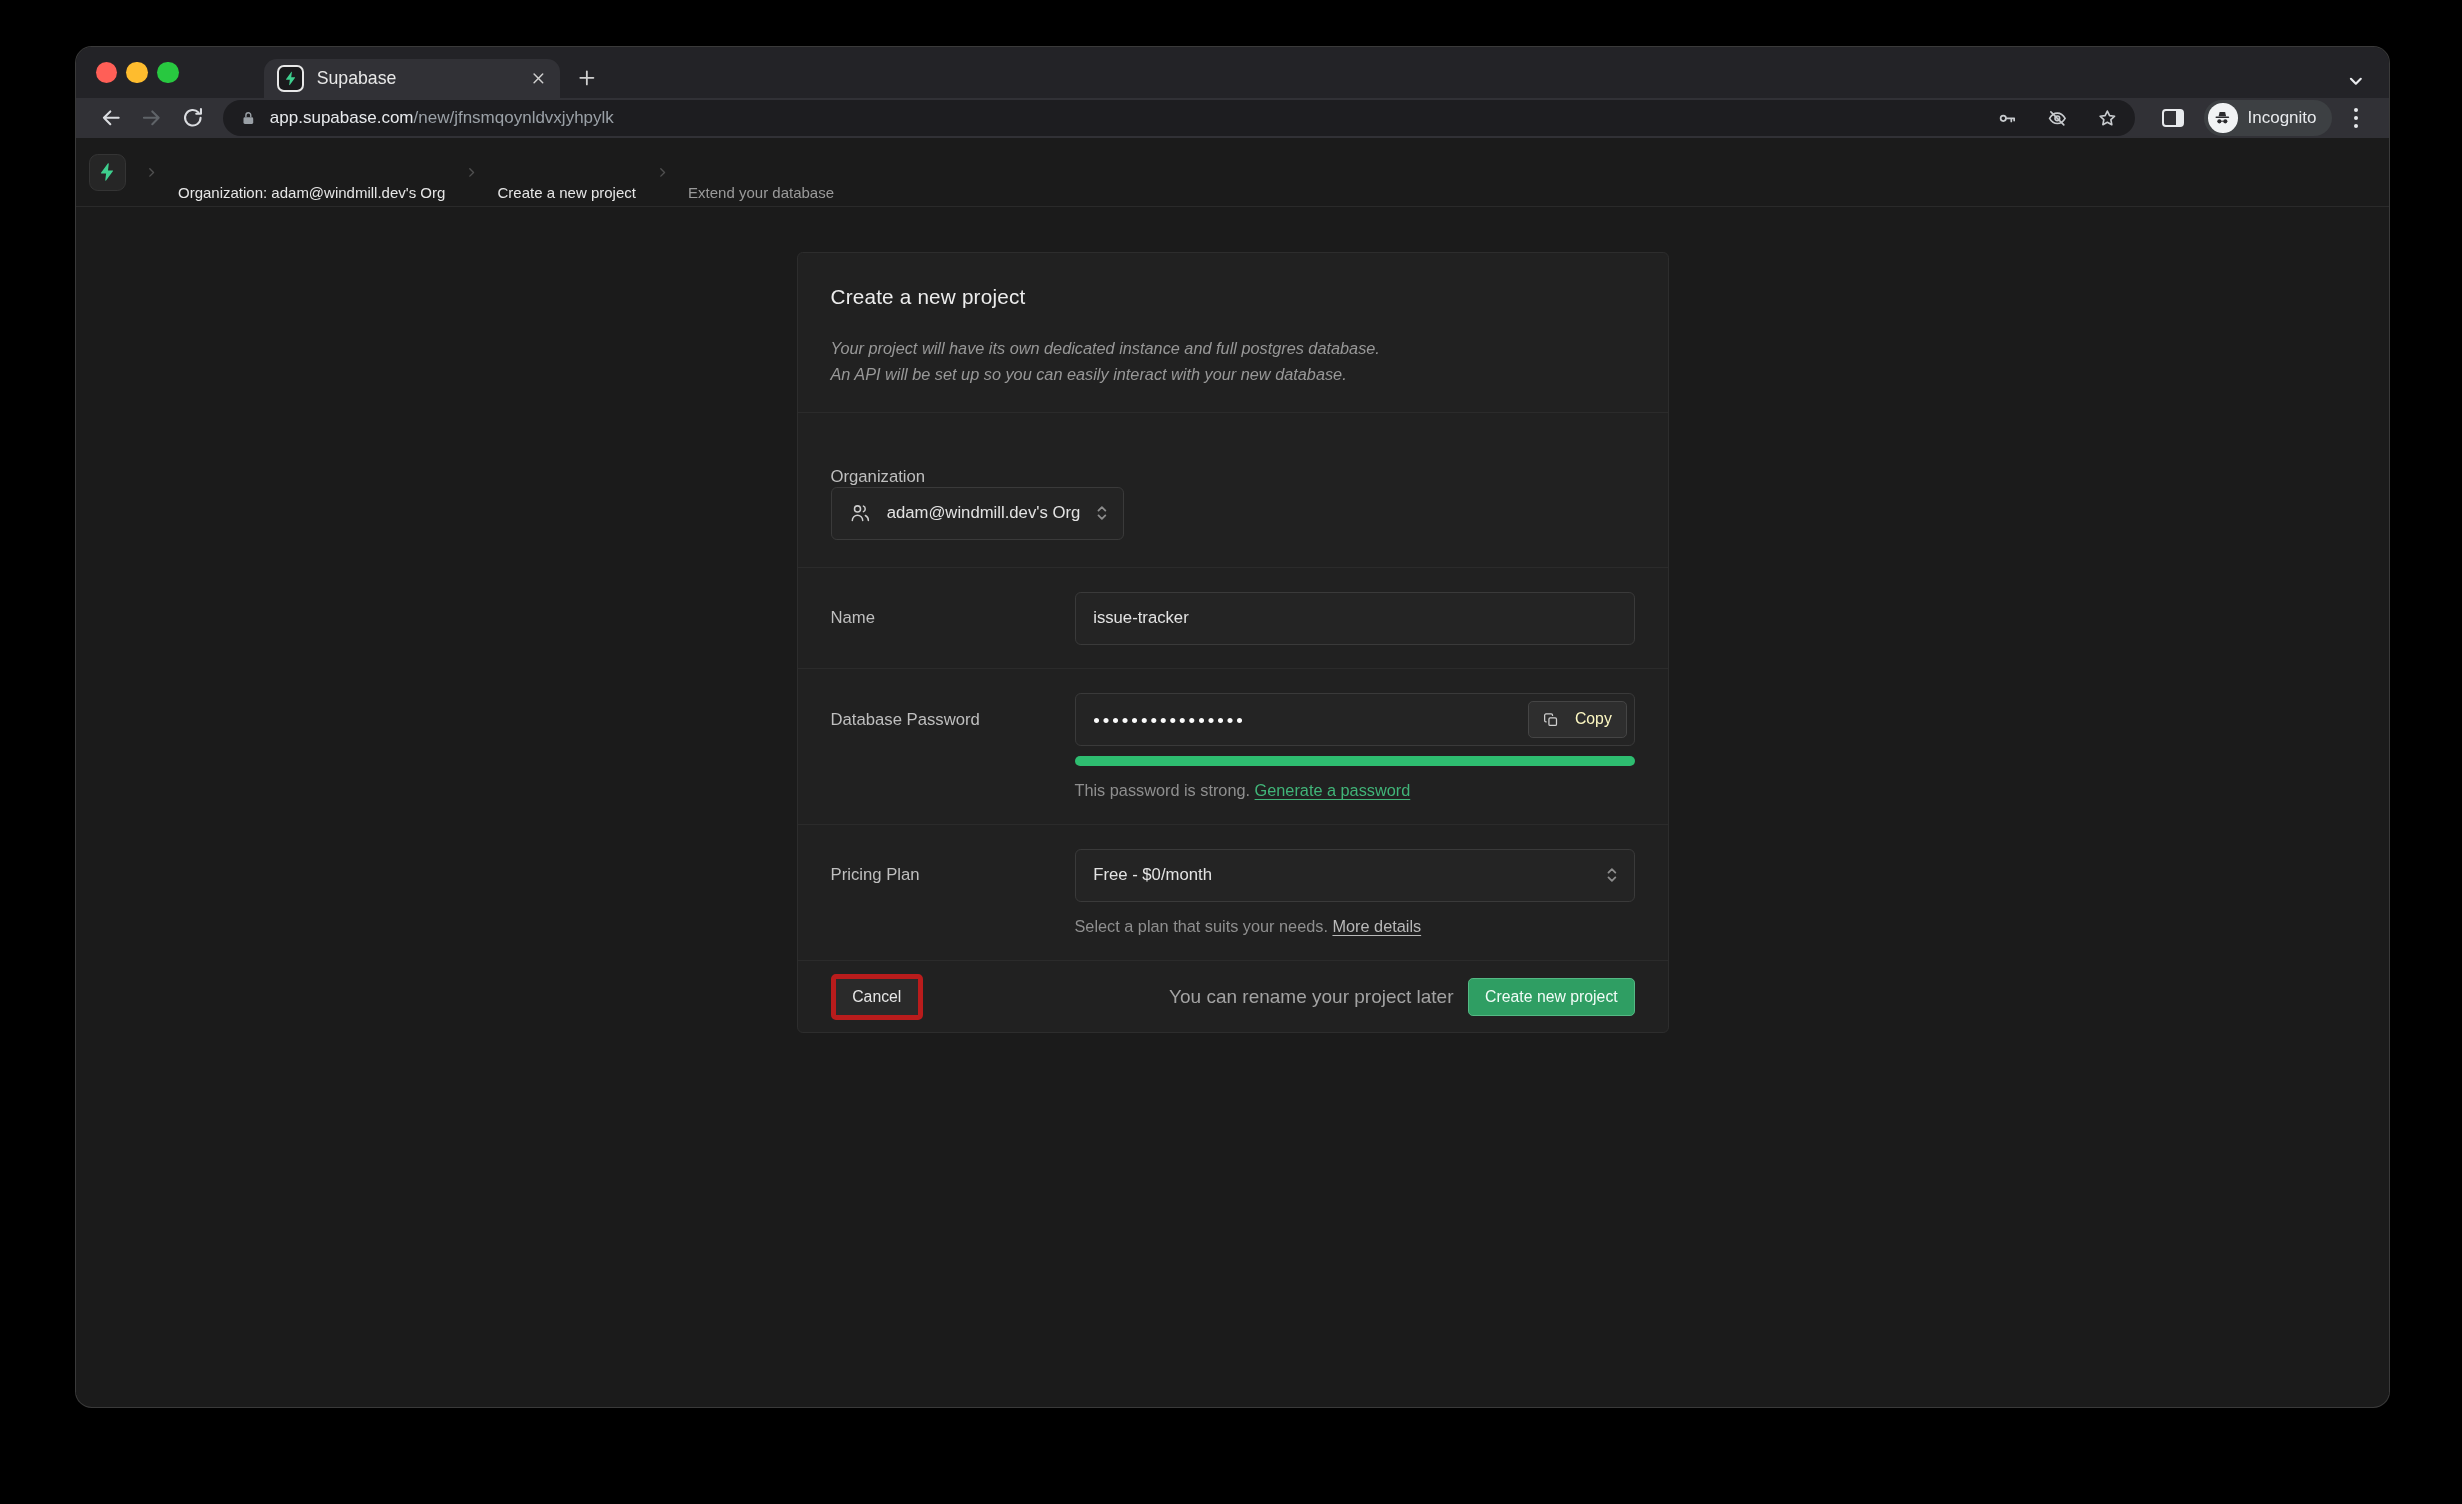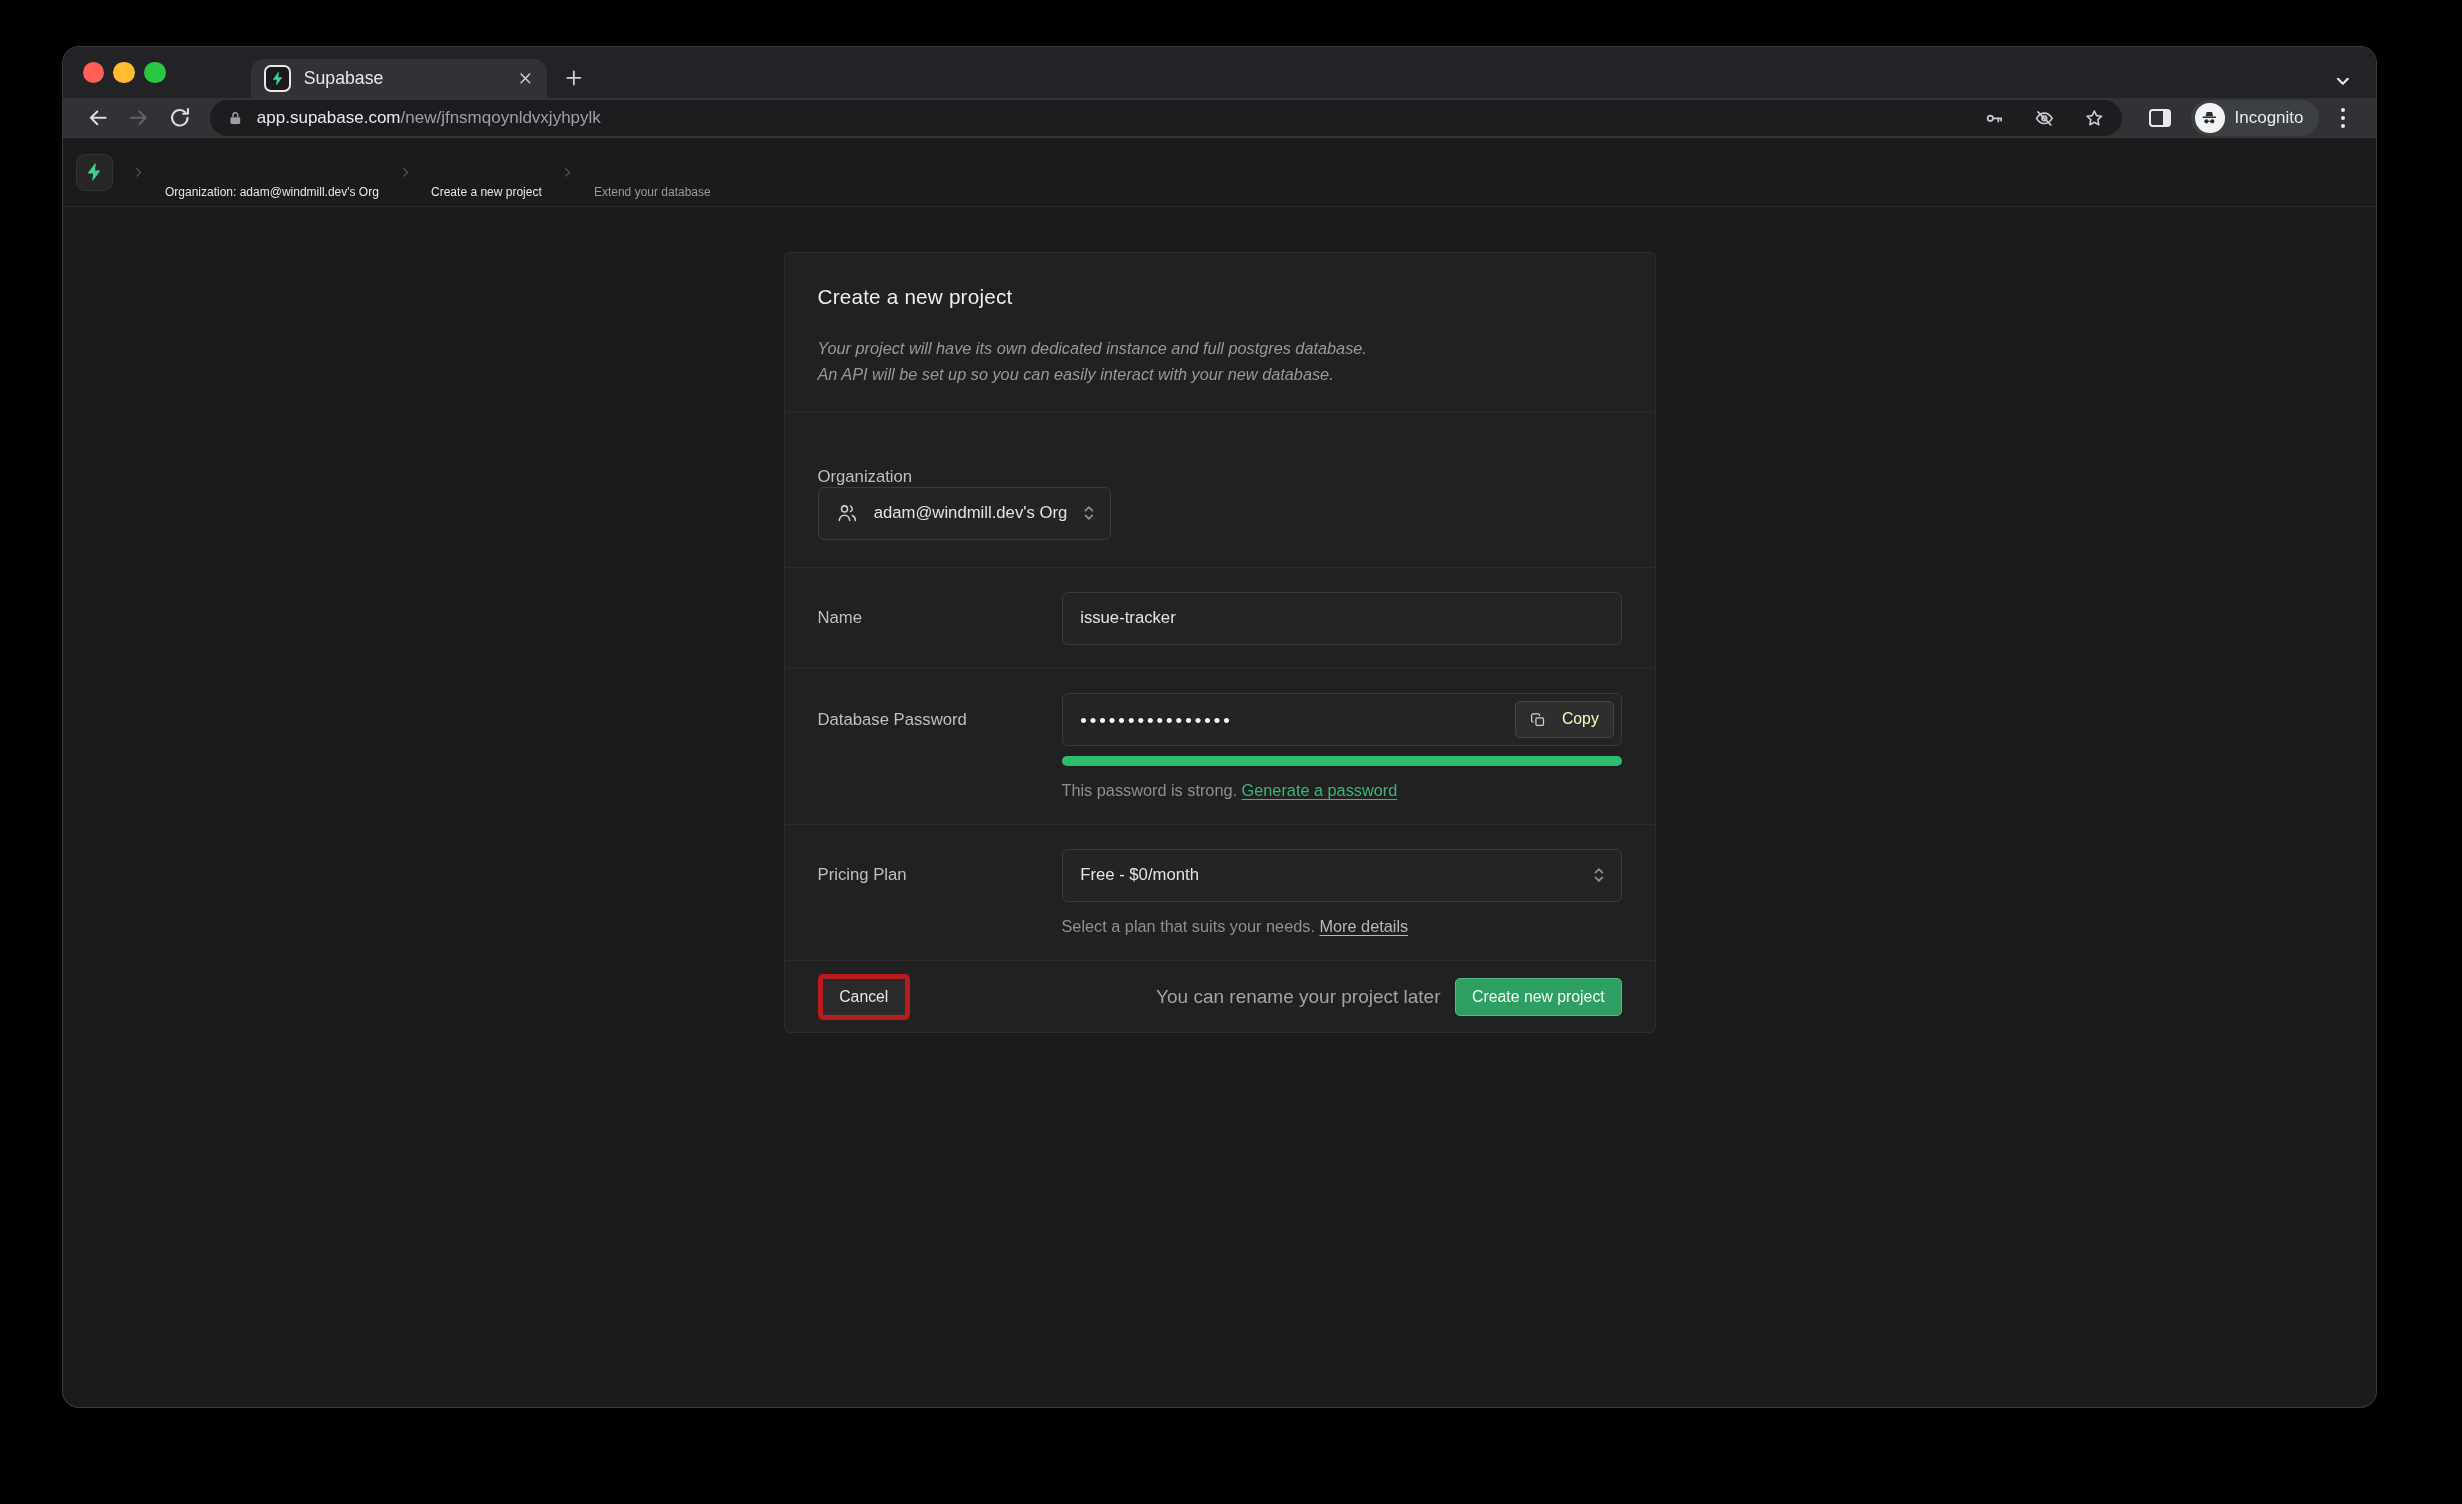--- a/index.html
+++ b/index.html
@@ -3,21 +3,21 @@
 <meta charset="utf-8">
 <style>
   * { box-sizing: border-box; margin: 0; padding: 0; }
   html, body { background: #000; }
   body {
     width: 2463px; height: 1504px; position: relative; overflow: hidden;
     font-family: "Liberation Sans", sans-serif;
     -webkit-font-smoothing: antialiased;
   }
   .window {
-    position: absolute; left: 63px; top: 47px; width: 2313px; height: 1360px;
+    position: absolute; left: 76px; top: 47px; width: 2313px; height: 1360px;
     border-radius: 15.8px; overflow: hidden; background: #1b1b1b;
     box-shadow: 0 0 0 1px #3a3a3a;
   }
   
   .tabstrip {
     height: 51px; background: #232327; display: flex; align-items: flex-end; position: relative;
   }
   .traffic { display: flex; gap: 8.9px; margin: 0 0 14.8px 19.7px; }
   .light { width: 21.7px; height: 21.7px; border-radius: 50%; }
   .light.red { background: #ff5f57; }
@@ -78,21 +78,21 @@
     height: 69px; background: #1b1b1b; border-bottom: 1px solid #2a2a2a;
     display: flex; align-items: center; padding: 0 23.6px 0 12.8px;
   }
   .logo-tile {
     width: 37px; height: 37px; border-radius: 8.9px; background: #262626; border: 1px solid #343434;
     display: flex; align-items: center; justify-content: center; flex-shrink: 0;
   }
   .logo-tile svg { width: 19.7px; height: 19.7px; }
   .crumb-sep { color: #4f4f4f; margin: 0 19.7px; display: flex; }
   .crumb-sep svg { width: 12.8px; height: 12.8px; }
-  .crumb { font-size: 12px; color: #e6e6e6; white-space: nowrap; margin-top: 40px; }
+  .crumb { font-size: 15px; color: #e6e6e6; white-space: nowrap; margin-top: 40px; }
   .crumb.dim { color: #9a9a9a; }
   
   .page { height: 1188px; background: #1b1b1b; overflow: hidden; }
   .card {
     width: 872px; margin: 45px auto 0; background: #212121;
     border: 1px solid #2d2d2d; border-radius: 5.9px;
   }
   .card-header { padding: 31.5px 33px 23.6px; }
   .card-title { font-size: 20.7px; font-weight: 400; color: #ededed; letter-spacing: 0.2px; }
   .card-desc { margin-top: 26px; font-size: 16.3px; color: #989898; line-height: 1.65; font-style: italic; }

